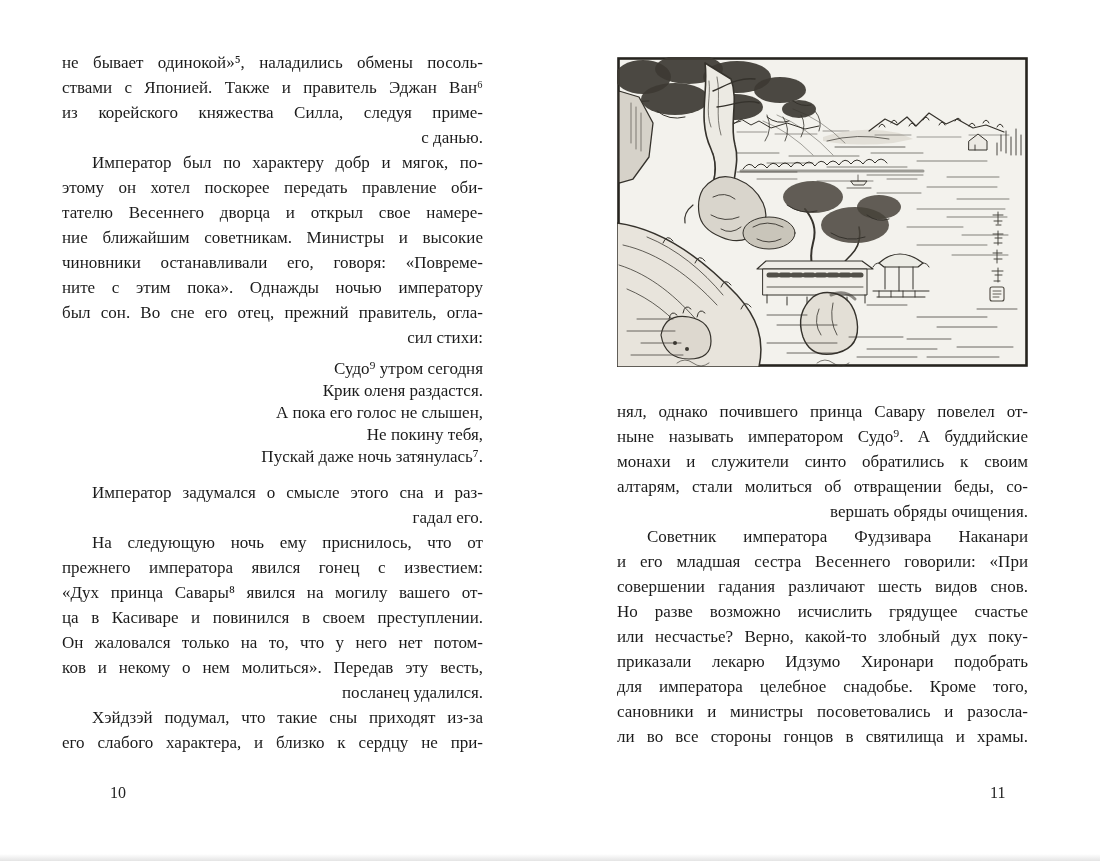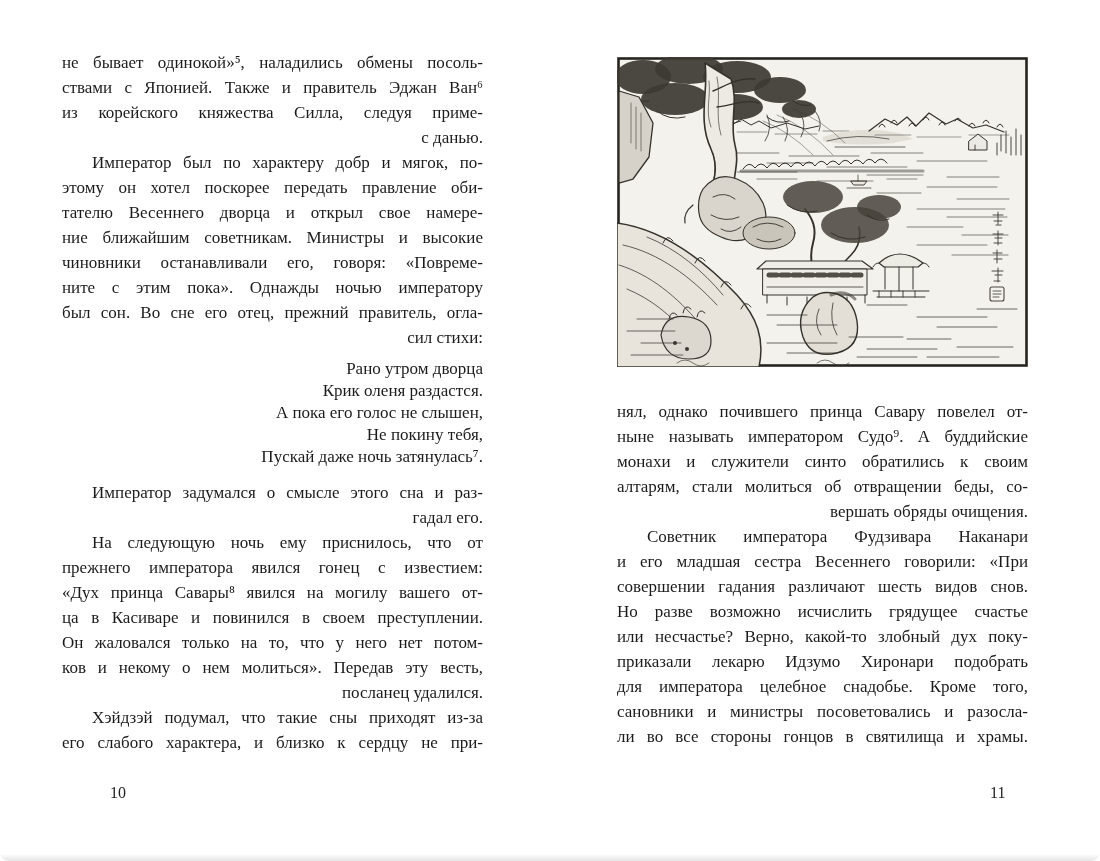--- a/index.html
+++ b/index.html
@@ -4,21 +4,20 @@
 <style>
   html, body { margin: 0; padding: 0; background: #ffffff; }
   .spread {
     position: relative;
     width: 1100px;
     height: 861px;
     background: #ffffff;
     font-family: "Liberation Serif", "DejaVu Serif", serif;
     color: #1b1b1b;
     overflow: hidden;
-    border-radius: 9px;
   }
   .text-col {
     position: absolute;
     font-size: 17px;
     line-height: 25px;
   }
   #left-col  { left: 62px;  top: 50px;  width: 421px; }
   #right-col { left: 617px; top: 399px; width: 411px; }
   .para { margin: 0; }
   .tline { text-align: right; }
@@ -63,21 +62,21 @@
         <div class="tline just indent">Император был по характеру добр и мягок, по-</div>
         <div class="tline just">этому он хотел поскорее передать правление оби-</div>
         <div class="tline just">тателю Весеннего дворца и открыл свое намере-</div>
         <div class="tline just">ние ближайшим советникам. Министры и высокие</div>
         <div class="tline just">чиновники останавливали его, говоря: «Повреме-</div>
         <div class="tline just">ните с этим пока». Однажды ночью императору</div>
         <div class="tline just">был сон. Во сне его отец, прежний правитель, огла-</div>
         <div class="tline">сил стихи:</div>
       </div>
     <div class="para poem">
-        <div class="tline">Рано утром дворца</div>
+        <div class="tline">Судо⁹ утром сегодня</div>
         <div class="tline">Крик оленя раздастся.</div>
         <div class="tline">А пока его голос не слышен,</div>
         <div class="tline">Не покину тебя,</div>
         <div class="tline">Пускай даже ночь затянулась⁷.</div>
       </div>
     <div class="para">
         <div class="tline just indent">Император задумался о смысле этого сна и раз-</div>
         <div class="tline">гадал его.</div>
       </div>
     <div class="para">

